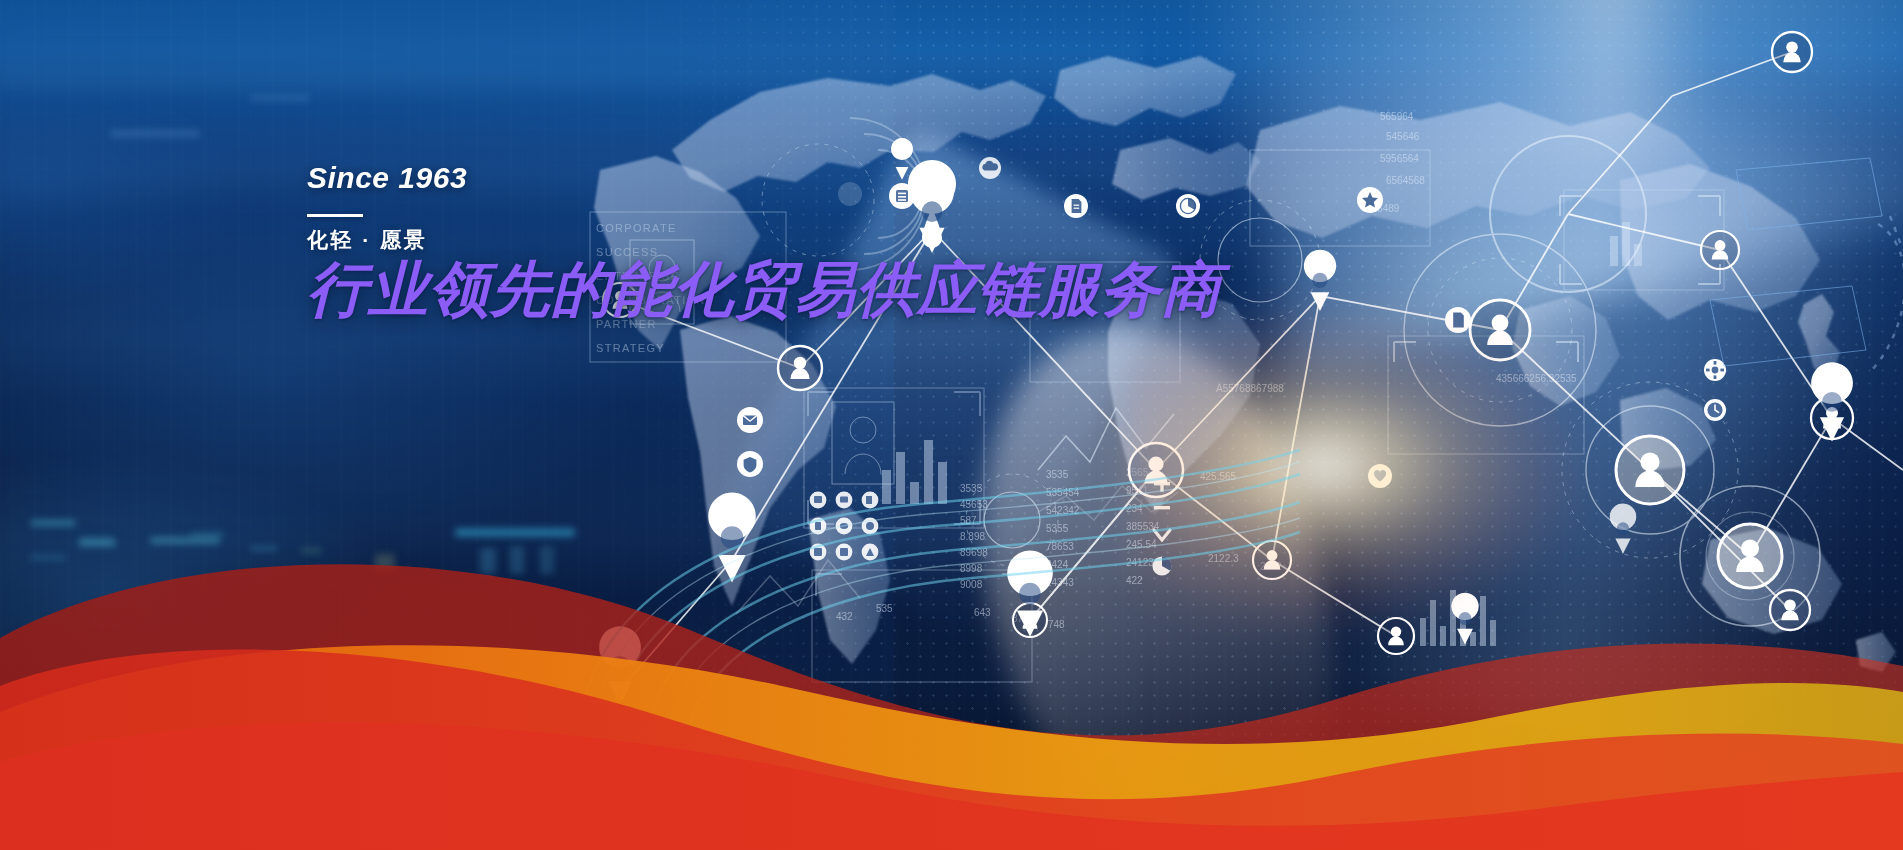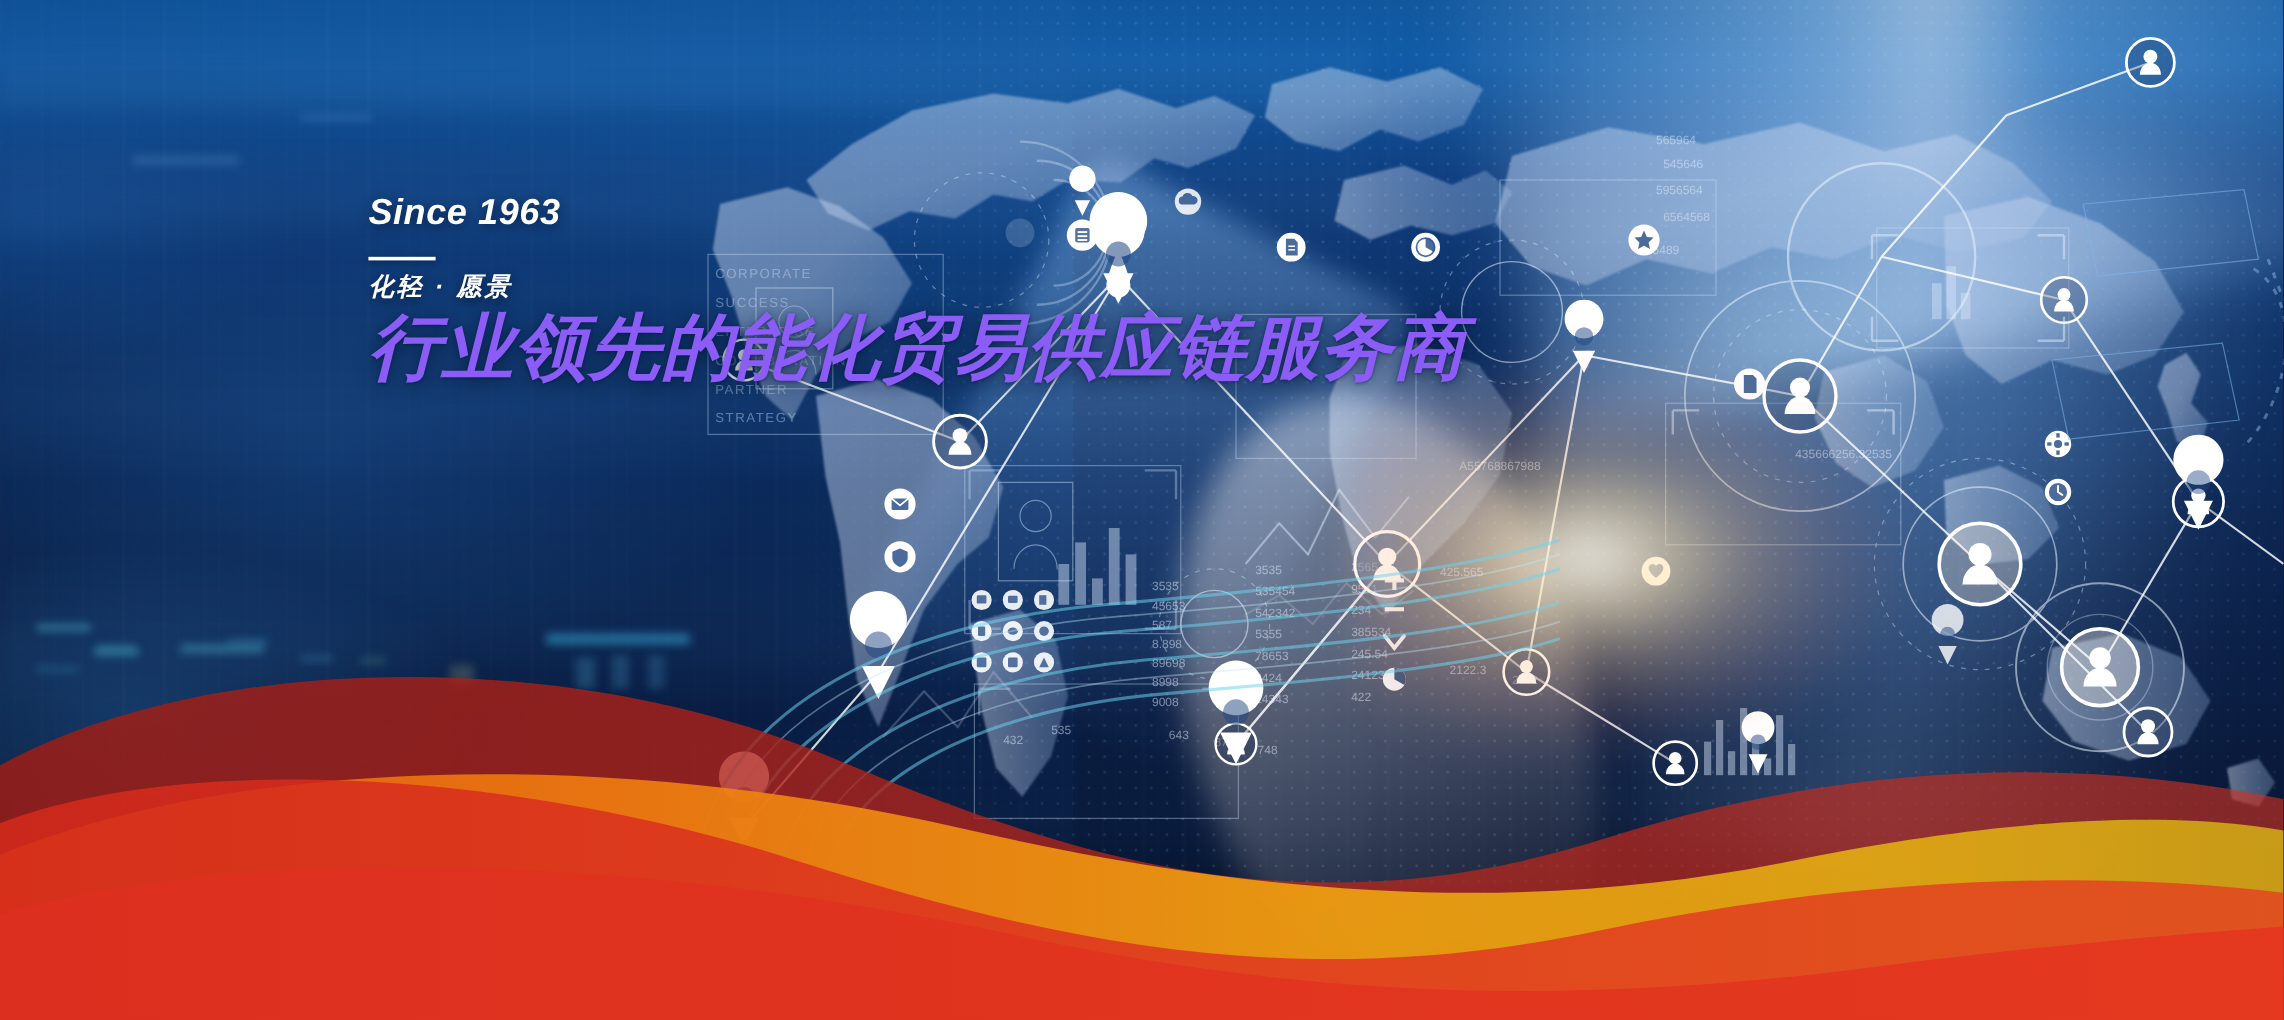--- a/index.html
+++ b/index.html
@@ -109,21 +109,21 @@
   .t-since{
     font-size:30px; font-weight:700; font-style:italic; color:#ffffff;
     letter-spacing:.5px; line-height:1;
     text-shadow:0 2px 10px rgba(3,18,44,.65);
   }
   .t-rule{
     width:56px; height:3px; background:#ffffff; margin:21px 0 10px 0;
     box-shadow:0 1px 5px rgba(3,18,44,.5);
   }
   .t-sub{
-    font-size:21px; font-weight:700; font-style:italic; color:#ffffff;
+    font-size:21px; font-weight:700; color:#ffffff;
     letter-spacing:2.5px; line-height:1.2;
     text-shadow:0 2px 8px rgba(3,18,44,.6);
   }
   .t-head{
     margin-top:6px;
     font-size:60px; font-weight:800; font-style:italic; color:#8b5cf6;
     letter-spacing:1px; line-height:1.05; white-space:nowrap;
     text-shadow:0 3px 16px rgba(5,22,52,.72), 0 1px 3px rgba(5,22,52,.5);
   }
 

